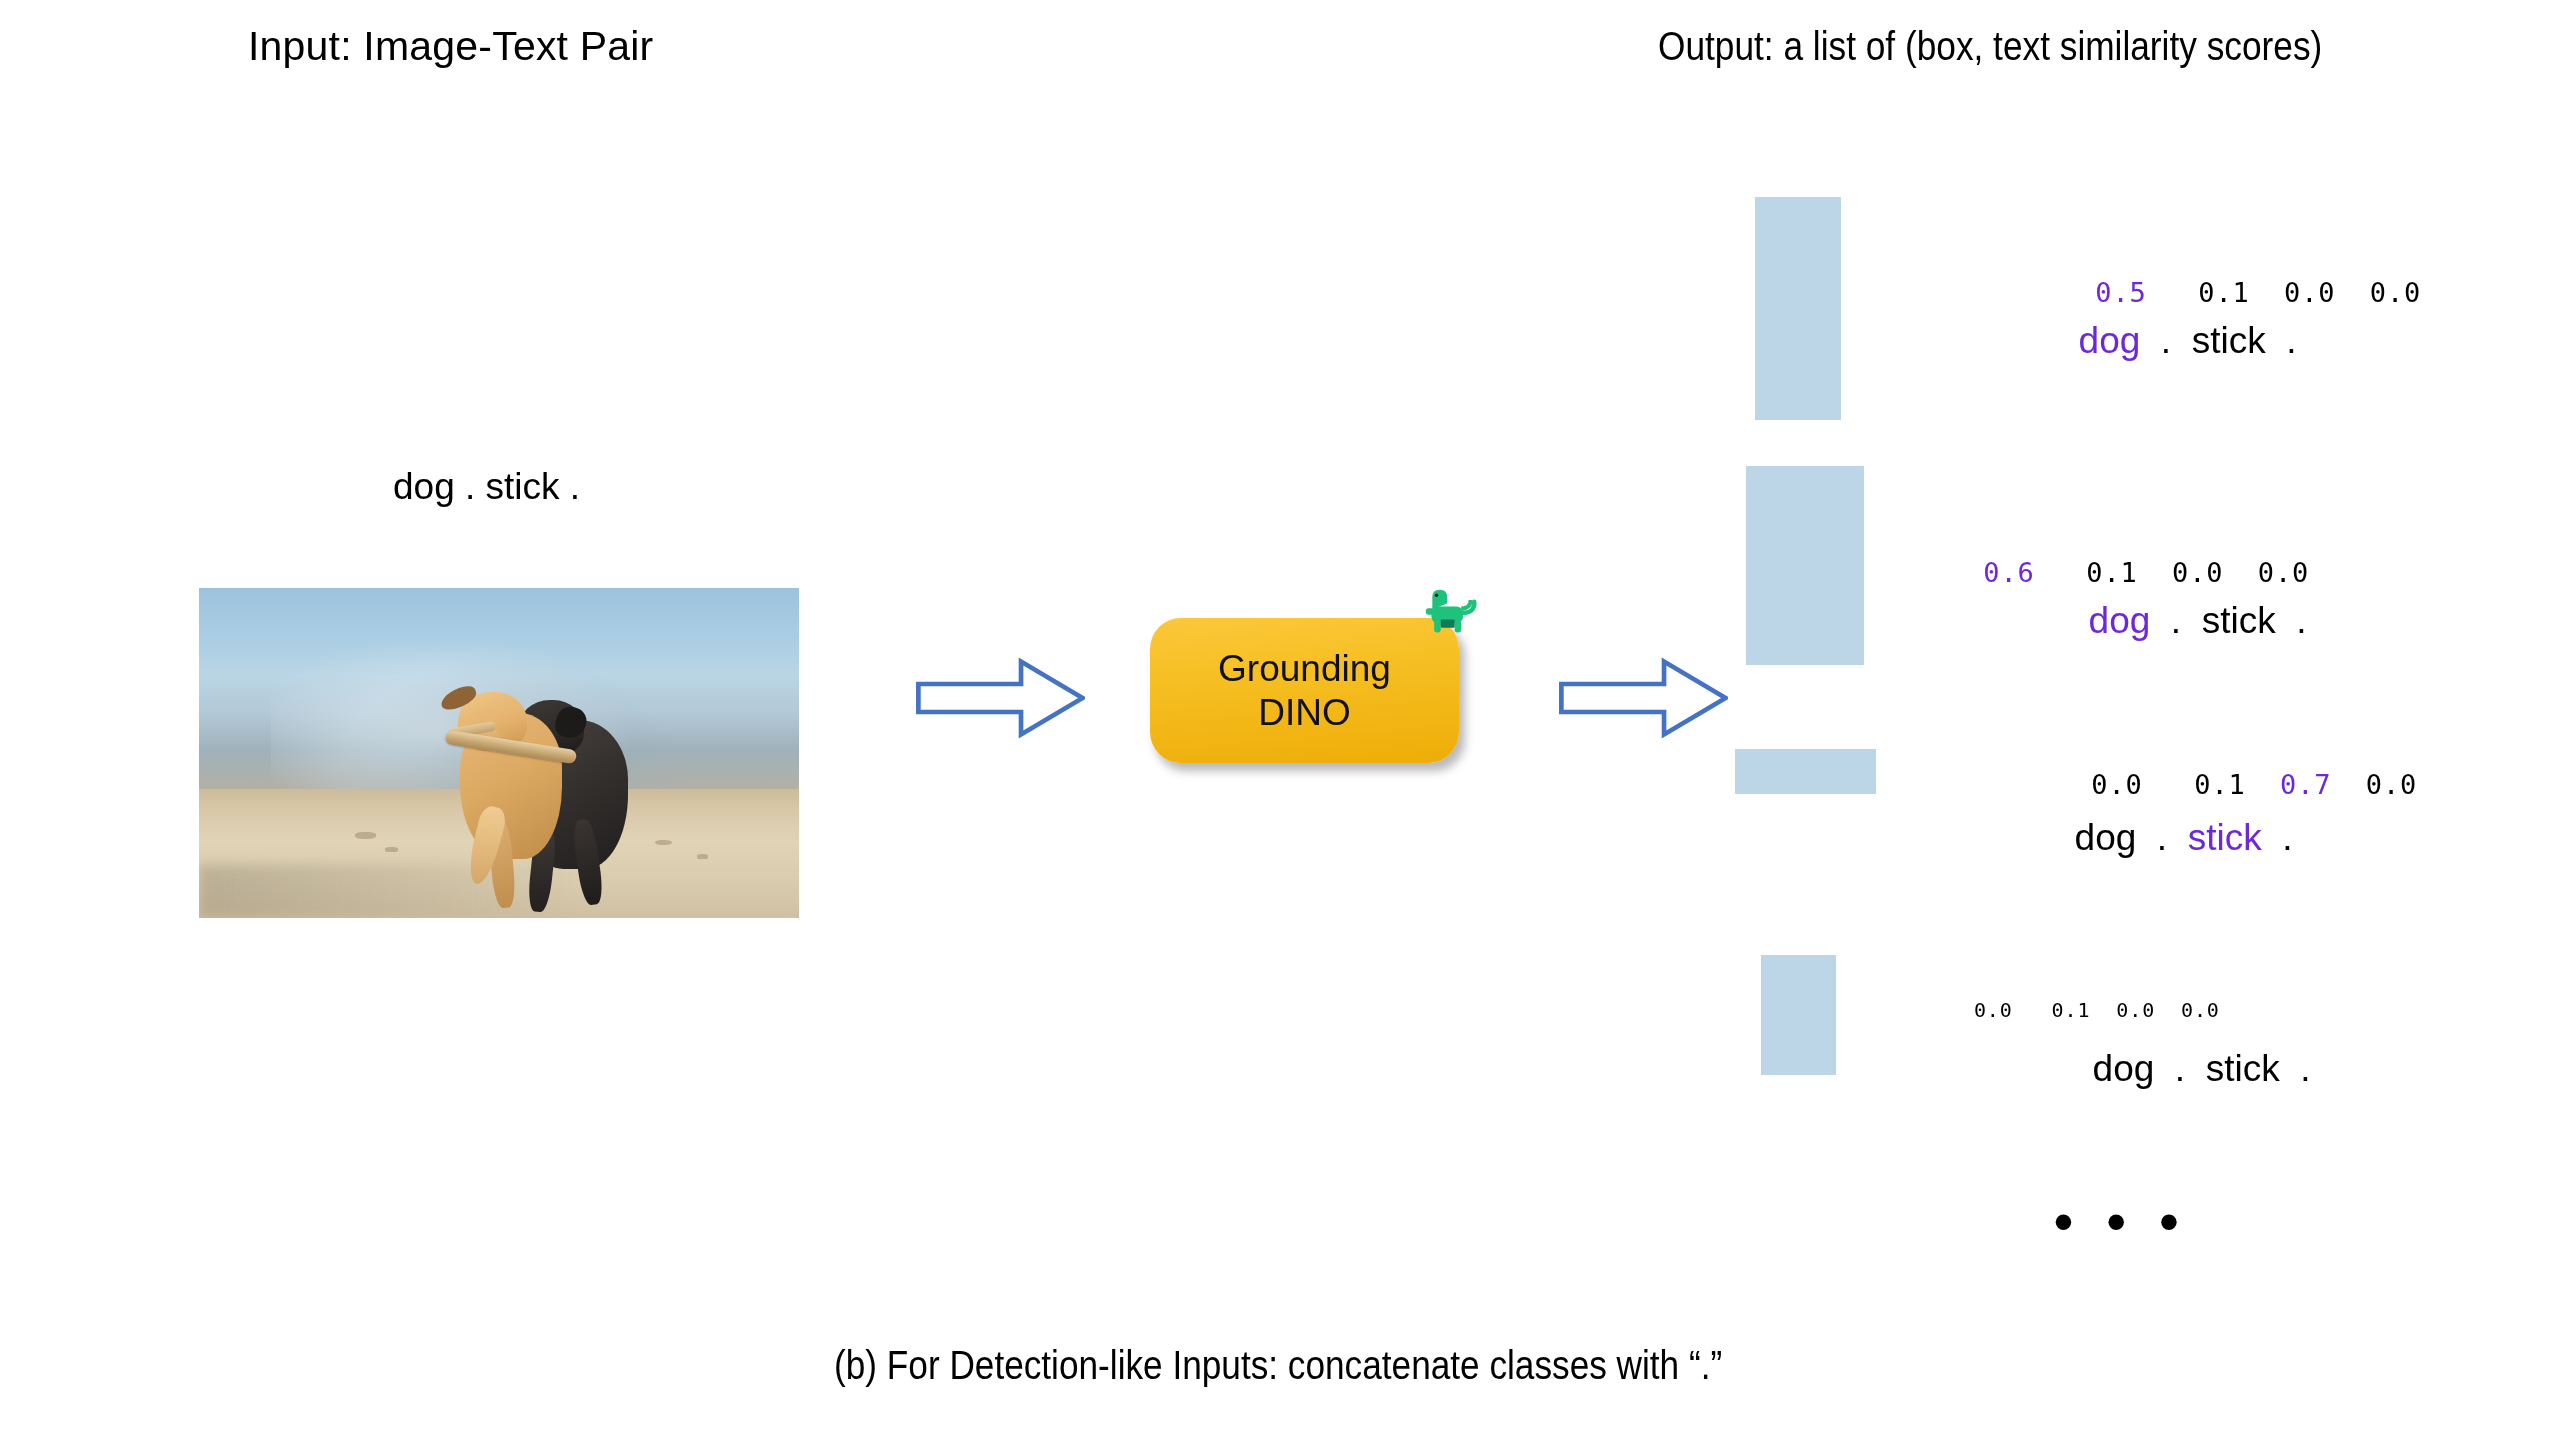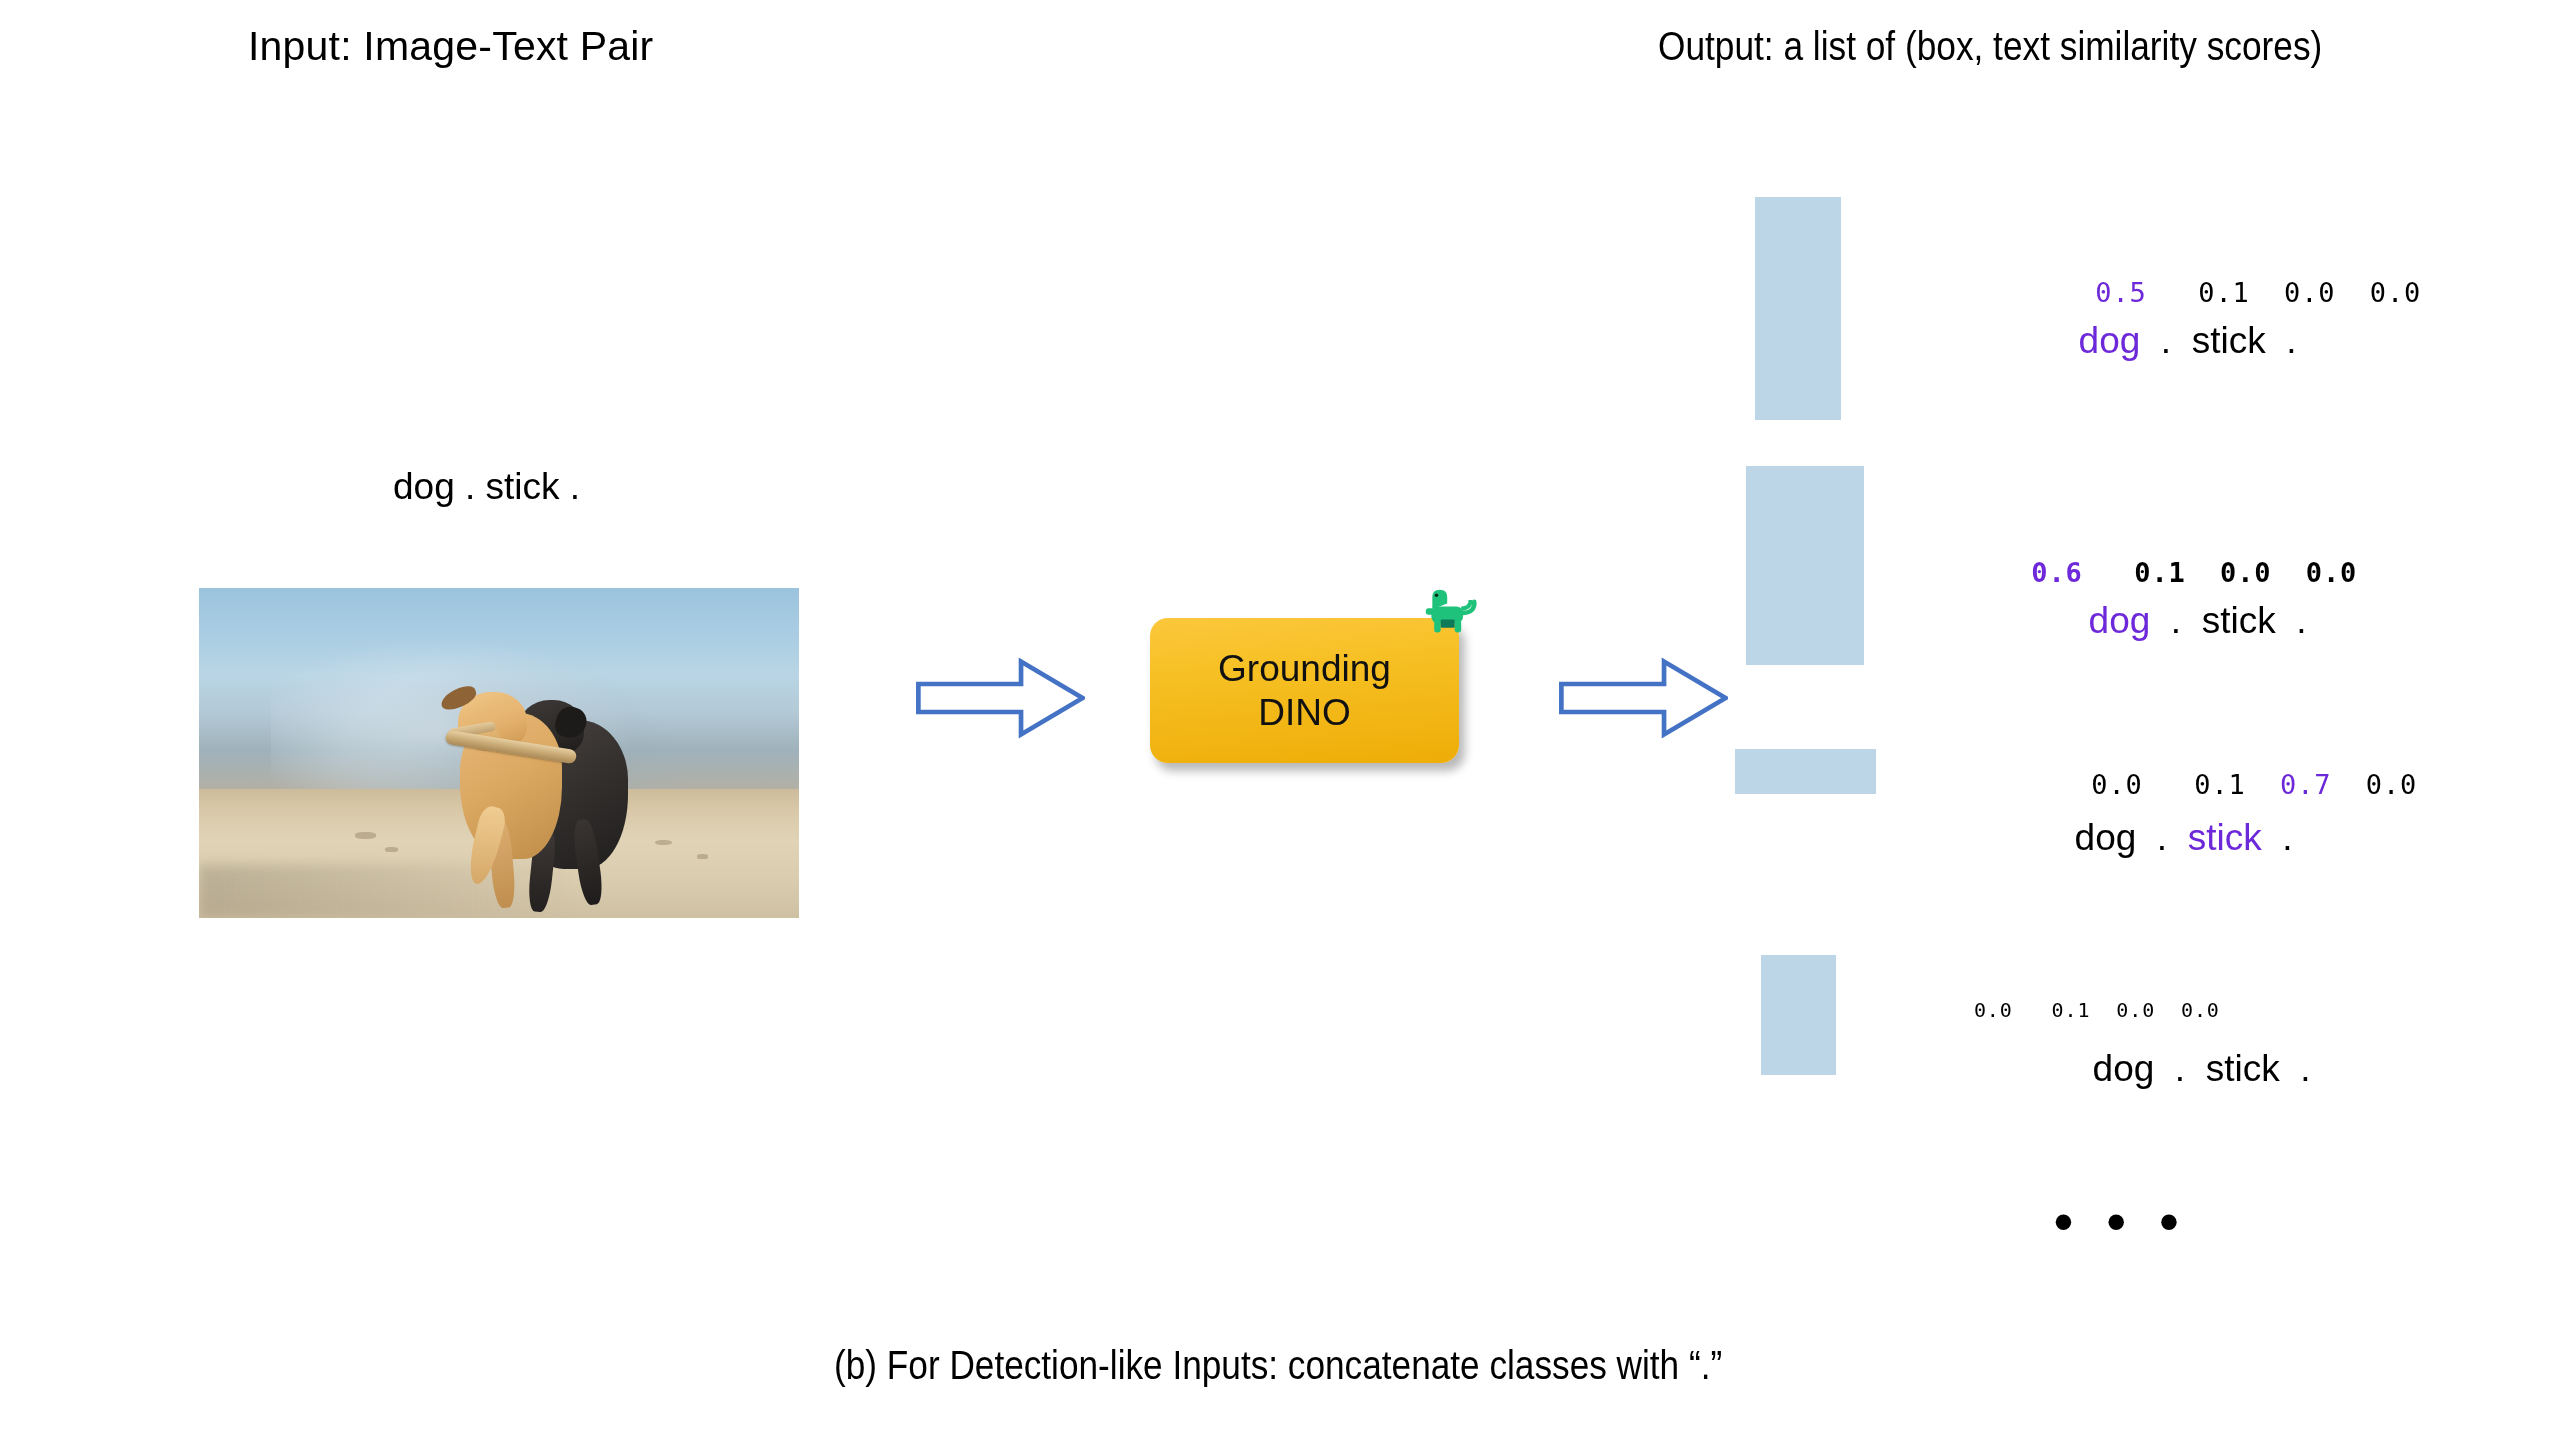--- a/index.html
+++ b/index.html
@@ -175,21 +175,21 @@
     transform: rotate(-10deg);
   }
 
   
   .arrow { position: absolute; }
 
   
   #dino-box {
     left: 1150px; top: 618px;
     width: 309px; height: 145px;
-    border-radius: 18px;
+    border-radius: 31px;
     background: linear-gradient(175deg, #fbc83c 0%, #f6bf22 38%, #eead08 100%);
     box-shadow: 5.6px 7.5px 9.4px rgba(0,0,0,.28);
     display: flex; flex-direction: column;
     align-items: center; justify-content: center;
     line-height: 1.18;
   }
   #dino-box .line { font-size: 37px; color: #111; }
   #dino-icon {
     left: 1421px; top: 585px;
     width: 58px; height: 54px;
@@ -299,21 +299,21 @@
 <div class="scores" style="left:2061px; top:246px; font-size:27px;">
   <span class="blue">0.5</span><span class="blk">   </span><span class="blk">0.1</span><span class="blk">  </span><span class="blk">0.0</span><span class="blk">  </span><span class="blk">0.0</span>
 </div>
 <div class="tokens" style="left:2058px; top:278px; font-size:37px;">
   <span class="blue">dog</span><span>  </span><span class="blk">.</span><span>  </span><span class="blk">stick</span><span>  </span><span class="blk">.</span>
 </div>
 
 <div class="thumb" style="left:1746px; top:466px; width:118px; height:199px;">
   
 </div>
-<div class="scores" style="left:1997px; top:526px; font-size:27px;font-weight:bold;">
+<div class="scores" style="left:1949px; top:526px; font-size:27px;">
   <span class="blue">0.6</span><span class="blk">   </span><span class="blk">0.1</span><span class="blk">  </span><span class="blk">0.0</span><span class="blk">  </span><span class="blk">0.0</span>
 </div>
 <div class="tokens" style="left:2068px; top:558px; font-size:37px;">
   <span class="blue">dog</span><span>  </span><span class="blk">.</span><span>  </span><span class="blk">stick</span><span>  </span><span class="blk">.</span>
 </div>
 
 <div class="thumb" style="left:1735px; top:749px; width:141px; height:45px;">
   
 </div>
 <div class="scores" style="left:2057px; top:738px; font-size:27px;">

